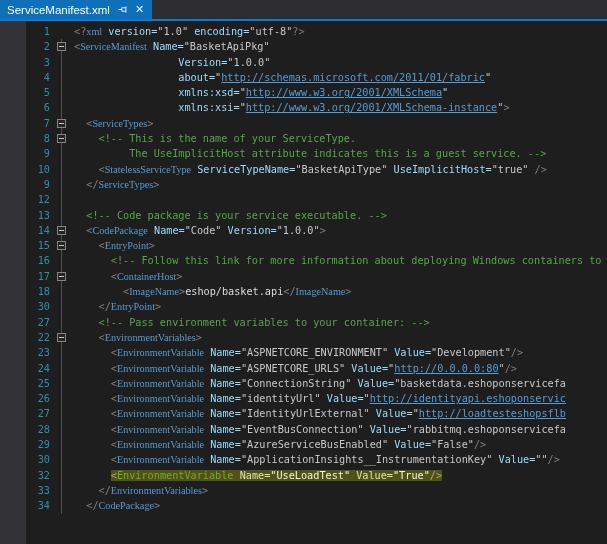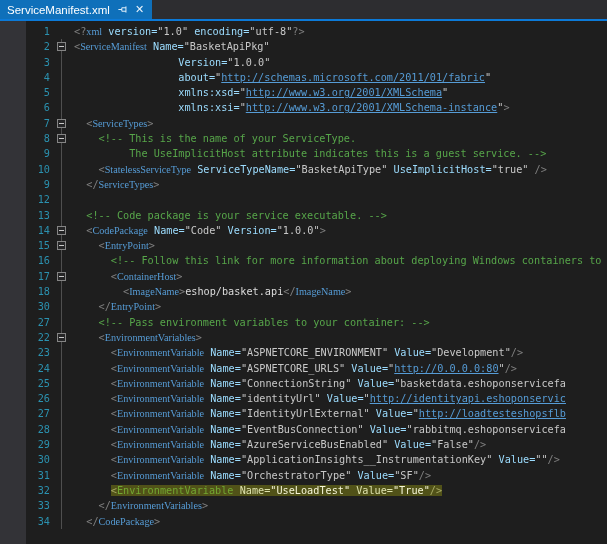--- a/index.html
+++ b/index.html
@@ -95,19 +95,18 @@
         <div class="row"><span class="ln">27</span><span class="fold"><span class="vline"></span></span><span class="code"><span class="tok-c">    &lt;!-- Pass environment variables to your container: --&gt;</span></span></div>
         <div class="row"><span class="ln">22</span><span class="fold"><span class="vline"></span><span class="fbox"></span></span><span class="code"><span class="tok-d">    &lt;</span><span class="tok-t">EnvironmentVariables</span><span class="tok-d">&gt;</span></span></div>
         <div class="row"><span class="ln">23</span><span class="fold"><span class="vline"></span></span><span class="code"><span class="tok-d">      &lt;</span><span class="tok-t">EnvironmentVariable</span><span class="tok-a"> Name=</span><span class="tok-v">"ASPNETCORE_ENVIRONMENT"</span><span class="tok-a"> Value=</span><span class="tok-v">"Development"</span><span class="tok-d">/&gt;</span></span></div>
         <div class="row"><span class="ln">24</span><span class="fold"><span class="vline"></span></span><span class="code"><span class="tok-d">      &lt;</span><span class="tok-t">EnvironmentVariable</span><span class="tok-a"> Name=</span><span class="tok-v">"ASPNETCORE_URLS"</span><span class="tok-a"> Value=</span><span class="tok-v">"</span><span class="tok-u">http://0.0.0.0:80</span><span class="tok-v">"</span><span class="tok-d">/&gt;</span></span></div>
         <div class="row"><span class="ln">25</span><span class="fold"><span class="vline"></span></span><span class="code"><span class="tok-d">      &lt;</span><span class="tok-t">EnvironmentVariable</span><span class="tok-a"> Name=</span><span class="tok-v">"ConnectionString"</span><span class="tok-a"> Value=</span><span class="tok-v">"basketdata.eshoponservicefa</span></span></div>
         <div class="row"><span class="ln">26</span><span class="fold"><span class="vline"></span></span><span class="code"><span class="tok-d">      &lt;</span><span class="tok-t">EnvironmentVariable</span><span class="tok-a"> Name=</span><span class="tok-v">"identityUrl"</span><span class="tok-a"> Value=</span><span class="tok-v">"</span><span class="tok-u">http://identityapi.eshoponservic</span></span></div>
         <div class="row"><span class="ln">27</span><span class="fold"><span class="vline"></span></span><span class="code"><span class="tok-d">      &lt;</span><span class="tok-t">EnvironmentVariable</span><span class="tok-a"> Name=</span><span class="tok-v">"IdentityUrlExternal"</span><span class="tok-a"> Value=</span><span class="tok-v">"</span><span class="tok-u">http://loadtesteshopsflb</span></span></div>
         <div class="row"><span class="ln">28</span><span class="fold"><span class="vline"></span></span><span class="code"><span class="tok-d">      &lt;</span><span class="tok-t">EnvironmentVariable</span><span class="tok-a"> Name=</span><span class="tok-v">"EventBusConnection"</span><span class="tok-a"> Value=</span><span class="tok-v">"rabbitmq.eshoponservicefa</span></span></div>
         <div class="row"><span class="ln">29</span><span class="fold"><span class="vline"></span></span><span class="code"><span class="tok-d">      &lt;</span><span class="tok-t">EnvironmentVariable</span><span class="tok-a"> Name=</span><span class="tok-v">"AzureServiceBusEnabled"</span><span class="tok-a"> Value=</span><span class="tok-v">"False"</span><span class="tok-d">/&gt;</span></span></div>
         <div class="row"><span class="ln">30</span><span class="fold"><span class="vline"></span></span><span class="code"><span class="tok-d">      &lt;</span><span class="tok-t">EnvironmentVariable</span><span class="tok-a"> Name=</span><span class="tok-v">"ApplicationInsights__InstrumentationKey"</span><span class="tok-a"> Value=</span><span class="tok-v">""</span><span class="tok-d">/&gt;</span></span></div>
-        <div class="row"><span class="ln">31</span><span class="fold"><span class="vline"></span></span><span class="code"><span class="tok-d">      &lt;</span><span class="tok-t">EnvironmentVariable</span><span class="tok-a"> Name=</span><span class="tok-v">"OrchestratorType"</span><span class="tok-a"> Value=</span><span class="tok-v">"SF"</span><span class="tok-d">/&gt;</span></span></div>
         <div class="row"><span class="ln">32</span><span class="fold"><span class="vline"></span></span><span class="code"><span class="tok-x">      </span><span class="tok-hd">&lt;</span><span class="tok-ht">EnvironmentVariable</span><span class="tok-ha"> Name=</span><span class="tok-hv">"UseLoadTest"</span><span class="tok-ha"> Value=</span><span class="tok-hv">"True"</span><span class="tok-hd">/&gt;</span></span></div>
         <div class="row"><span class="ln">33</span><span class="fold"><span class="vline"></span></span><span class="code"><span class="tok-d">    &lt;/</span><span class="tok-t">EnvironmentVariables</span><span class="tok-d">&gt;</span></span></div>
         <div class="row"><span class="ln">34</span><span class="fold"><span class="vline"></span></span><span class="code"><span class="tok-d">  &lt;/</span><span class="tok-t">CodePackage</span><span class="tok-d">&gt;</span></span></div>
       </div>
   </div>
 </div>
 
 </body></html>

